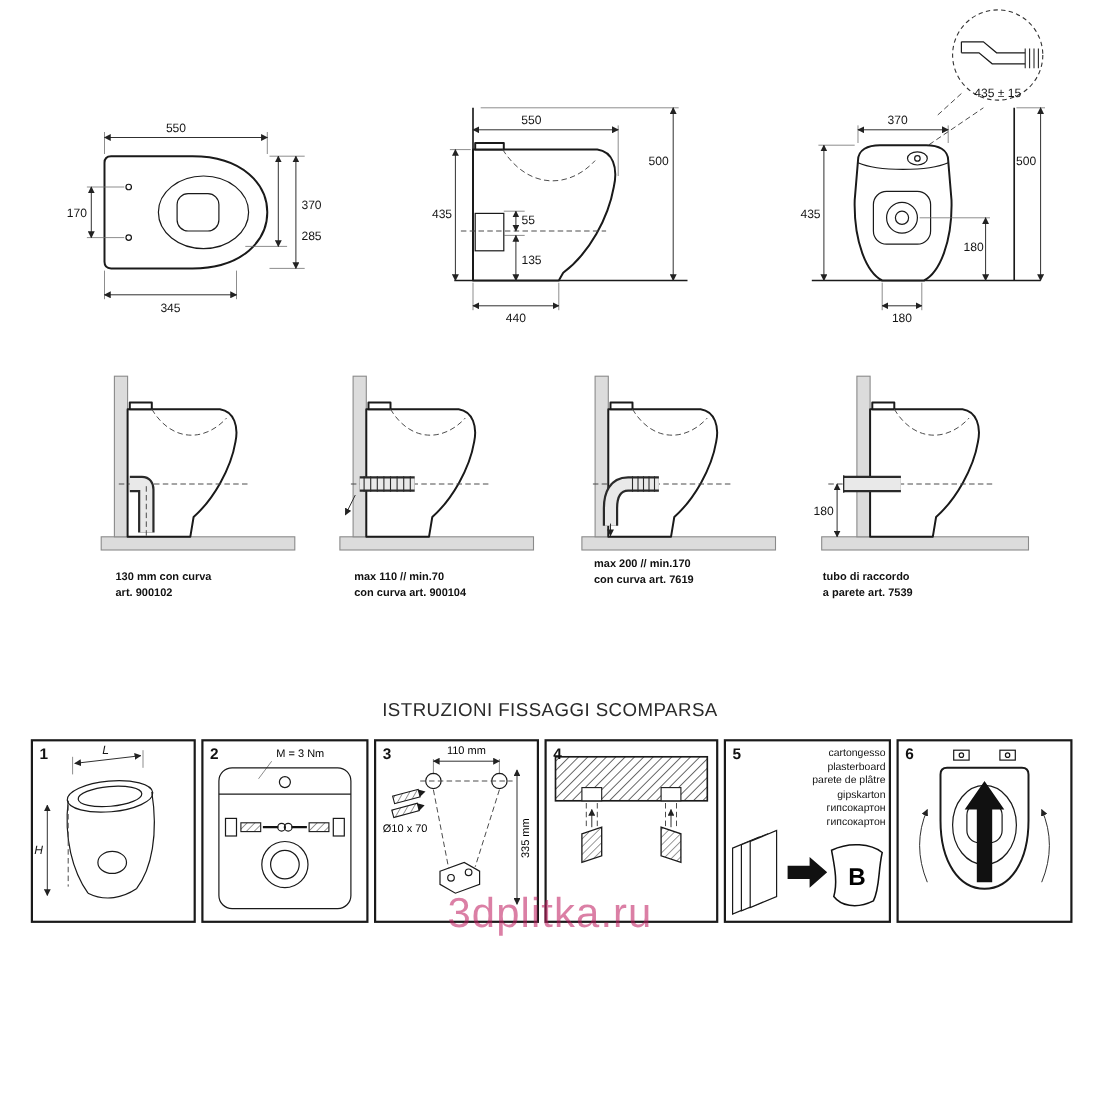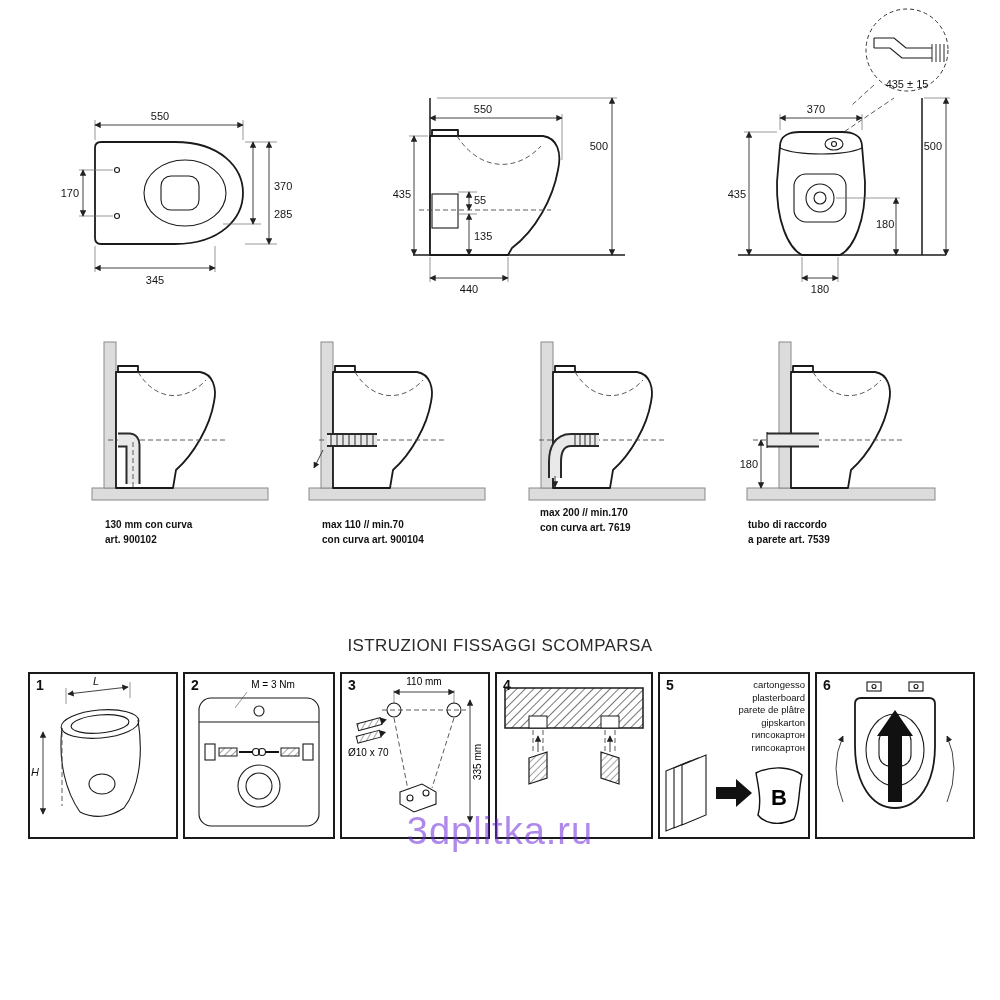--- a/index.html
+++ b/index.html
@@ -20,21 +20,21 @@
   .pipe-i { stroke:#e9e9e9; fill:none; }
   .rib { stroke:#2a2a2a; stroke-width:1; }
   .cap { position:absolute; font-size:10px; font-weight:bold; color:#111; line-height:1.45; text-align:left; }
   .title { position:absolute; top:636px; left:0; width:1000px; text-align:center;
     font-size:17px; color:#2a2a2a; letter-spacing:.4px; }
   .panels { position:absolute; left:28px; top:672px; width:947px; height:167px; display:flex; gap:5px; }
   .panel { position:relative; border:2px solid #1a1a1a; background:#fff; height:100%; overflow:hidden; }
   .panel .num { position:absolute; top:3px; left:6px; font-size:14px; font-weight:bold; color:#111; z-index:2; }
   .materials { position:absolute; top:5px; right:3px; width:90px; font-size:9.5px; line-height:1.32; color:#111;text-align:right; }
   .watermark { position:absolute; top:810px; left:0; width:1000px; text-align:center;
-    font-size:38px; color:#6d28d9; opacity:.55; letter-spacing:1px; z-index:6; pointer-events:none; }
+    font-size:38px; color:#be185d; opacity:.55; letter-spacing:1px; z-index:6; pointer-events:none; }
 </style>
 </head>
 <body>
 
 <div class="page">
 
   <svg width="0" height="0" style="position:absolute">
     <defs>
       <marker id="arrD" viewBox="0 0 10 10" refX="9" refY="5" markerWidth="7" markerHeight="7" orient="auto-start-reverse">
         <path d="M0,0 L10,5 L0,10 Z" fill="#222"></path>

